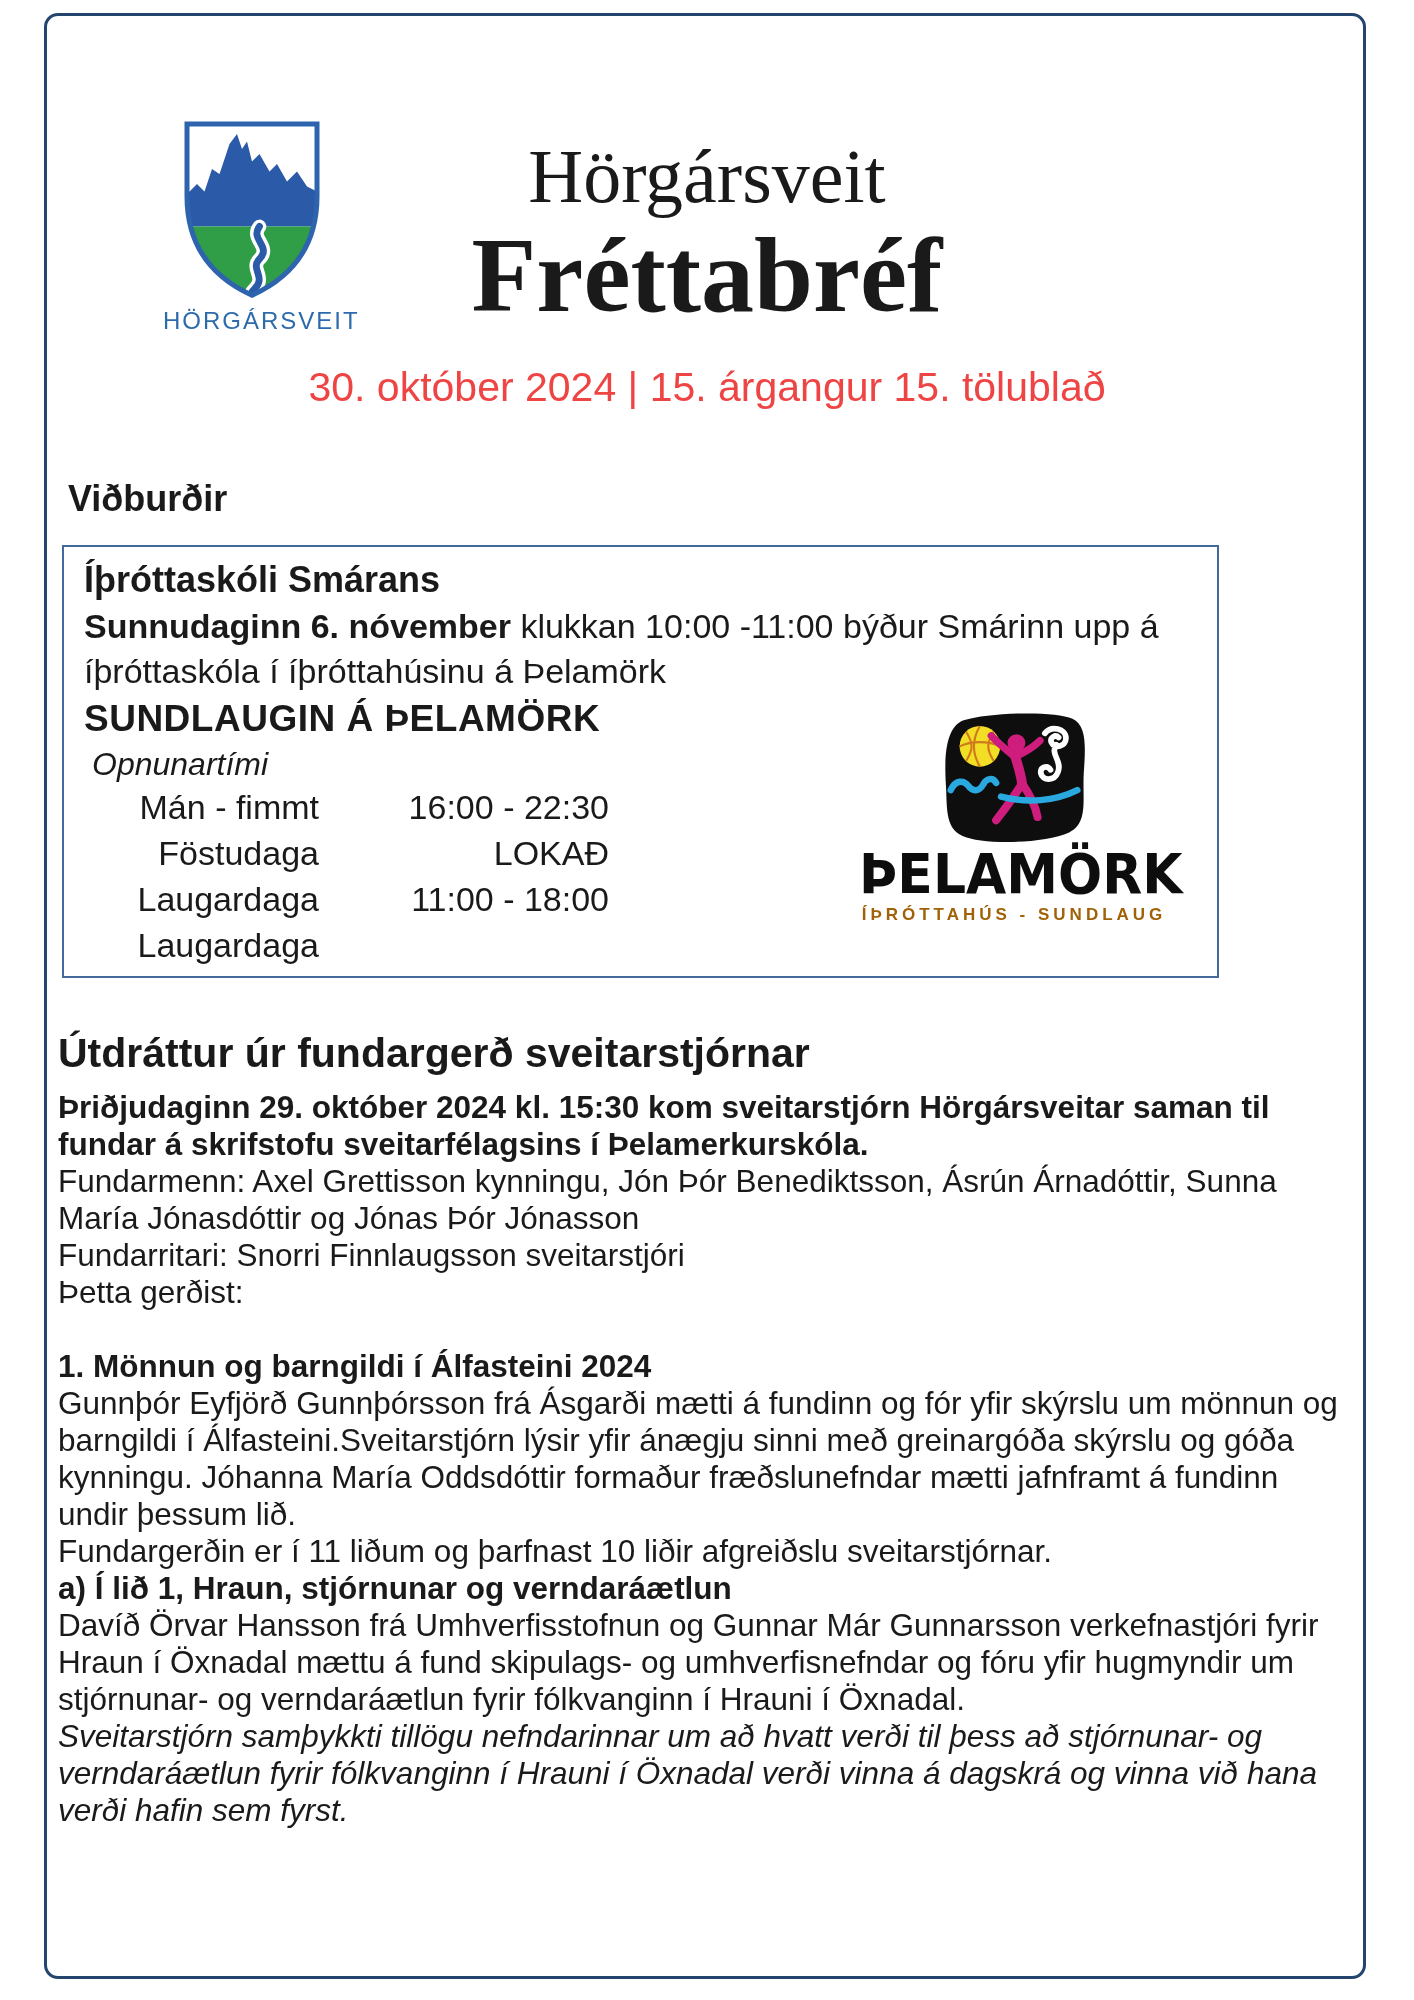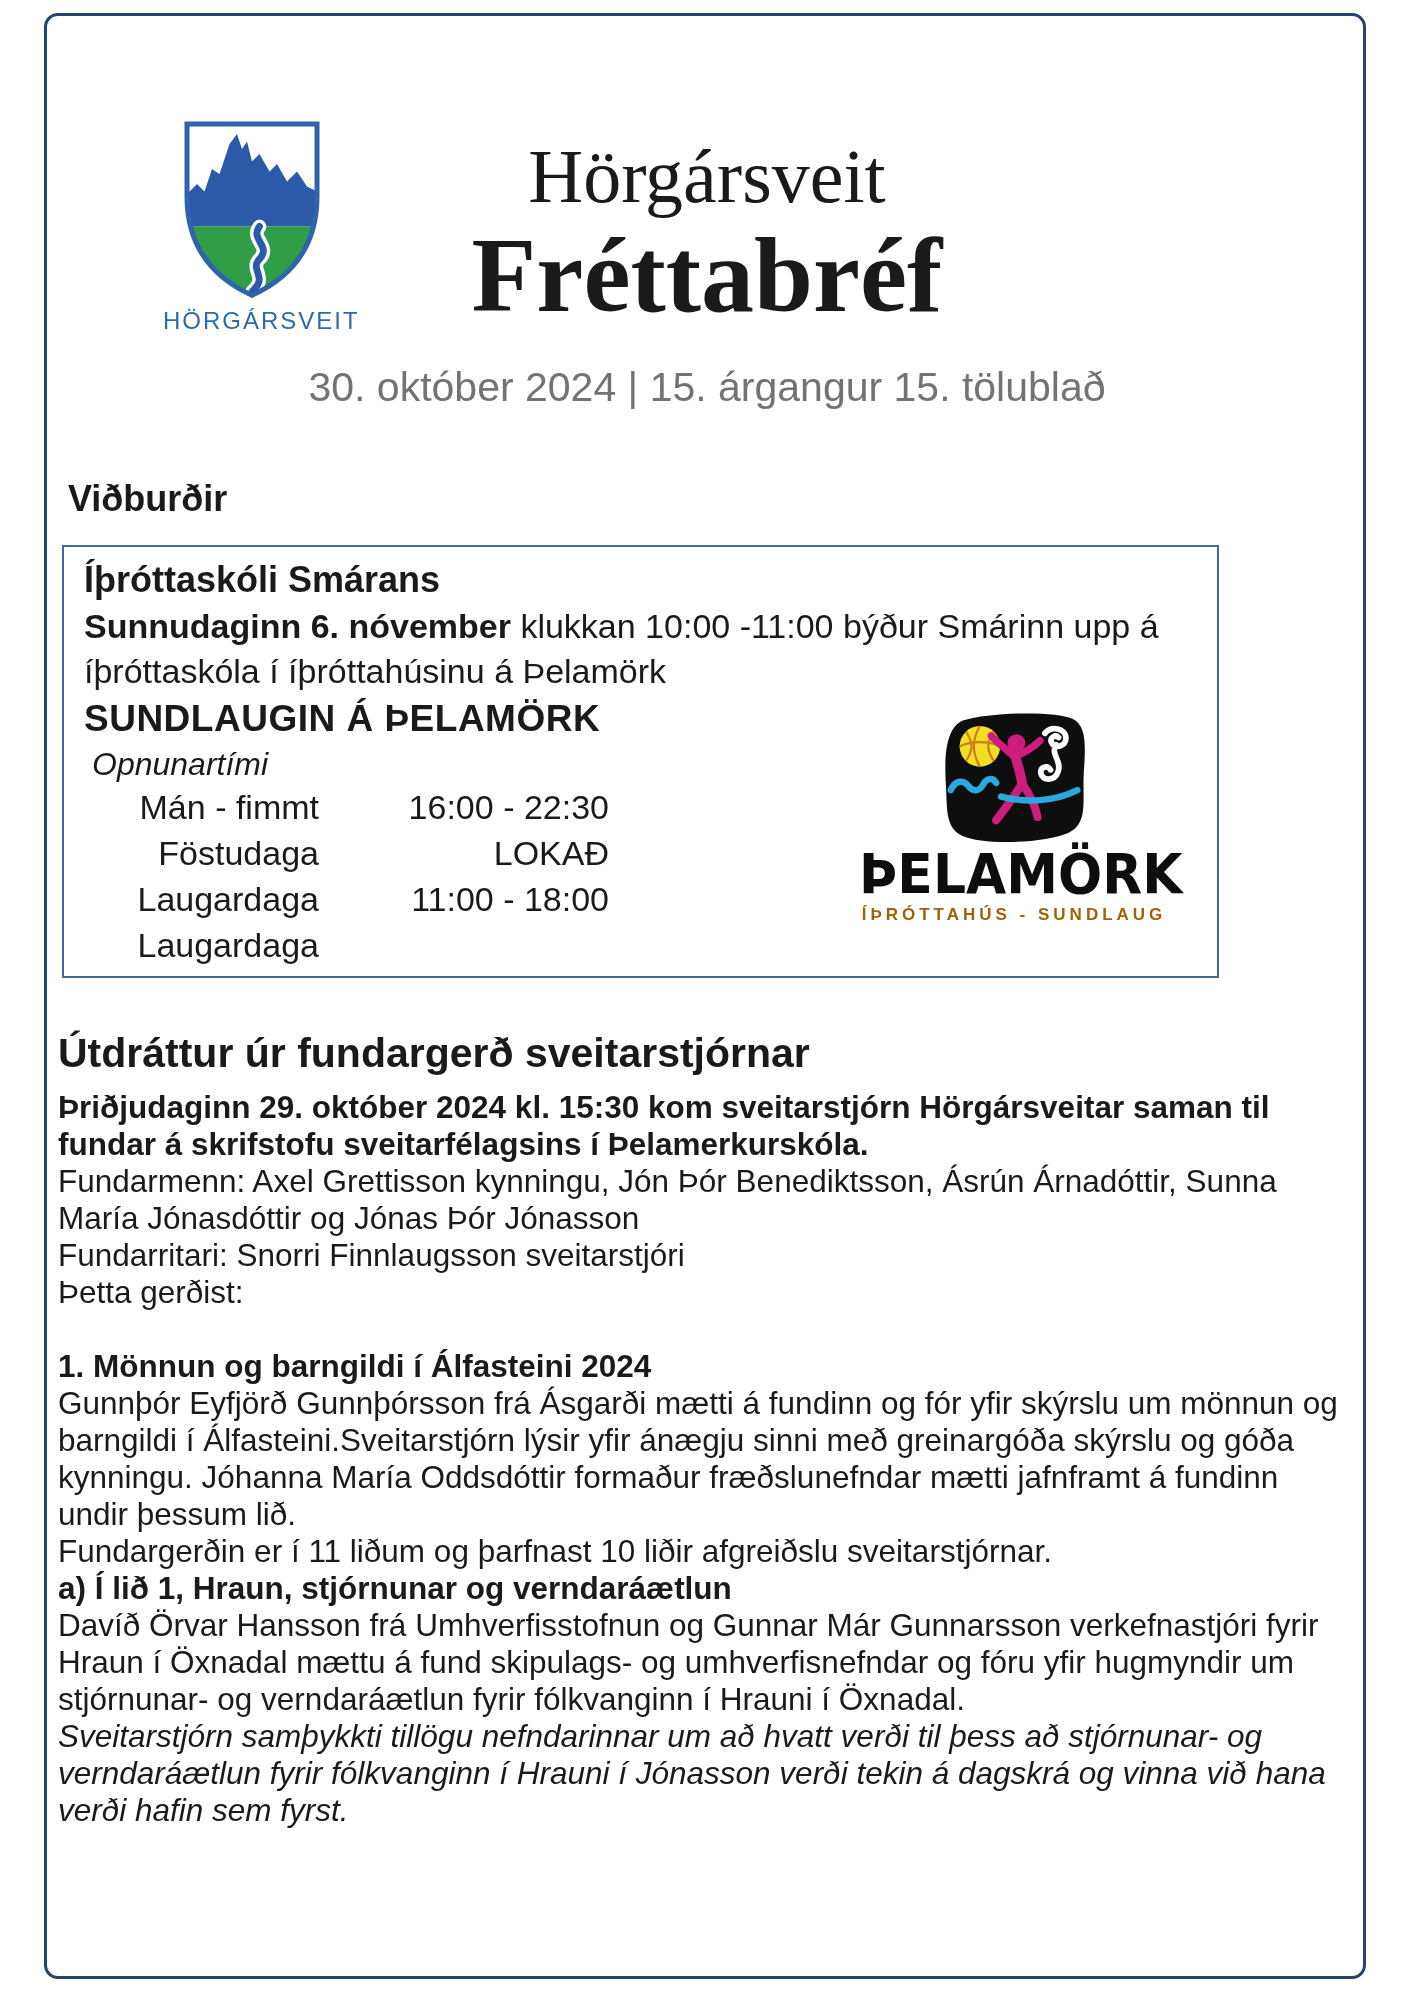--- a/index.html
+++ b/index.html
@@ -11,21 +11,21 @@
     position:absolute;left:44px;top:13px;width:1322px;height:1966px;
     border:3px solid #24456e;border-radius:14px;box-sizing:border-box;
   }
   
   .logo-block{position:absolute;left:163px;top:116px;width:178px;text-align:center;}
   .logo-block svg{display:block;margin:0 auto;}
   .logo-caption{margin-top:5px;font-size:24px;letter-spacing:2px;color:#2d6bab;font-weight:400;white-space:nowrap;}
   .masthead{position:absolute;left:0;top:138px;width:1414px;text-align:center;}
   .masthead-municipality{font-family:"Liberation Serif","DejaVu Serif",serif;font-size:76px;font-weight:400;line-height:1;}
   .masthead-title{font-family:"Liberation Serif","DejaVu Serif",serif;font-size:106px;font-weight:700;line-height:1.02;margin-top:8px;}
-  .masthead-dateline{font-size:41px;margin-top:34px;color:#737373;}
+  .masthead-dateline{font-size:41px;margin-top:34px;color:#ef4444;}
   
   .events-label{position:absolute;left:68px;top:478px;font-size:36px;font-weight:700;}
   .event-box{
     position:absolute;left:62px;top:545px;width:1157px;height:433px;
     border:2px solid #44699c;box-sizing:border-box;padding:10px 20px;
   }
   .event-title{font-size:36px;font-weight:700;line-height:1.3;}
   .event-lead{font-size:34px;line-height:1.32;width:1130px;}
   .pool-title{font-size:37px;font-weight:700;line-height:1.25;margin-top:2px;letter-spacing:0.5px;}
   .hours-label{font-size:32px;font-style:italic;line-height:1.25;margin-left:8px;margin-top:2px;}
@@ -140,14 +140,14 @@
   <p>Þetta gerðist:</p>
   <div class="gap-line"></div>
 
   <p class="item-heading">1. Mönnun og barngildi í Álfasteini 2024</p>
   <p>Gunnþór Eyfjörð Gunnþórsson frá Ásgarði mætti á fundinn og fór yfir skýrslu um mönnun og barngildi í Álfasteini.Sveitarstjórn lýsir yfir ánægju sinni með greinargóða skýrslu og góða kynningu. Jóhanna María Oddsdóttir formaður fræðslunefndar mætti jafnframt á fundinn undir þessum lið.</p>
 
   <p>Fundargerðin er í 11 liðum og þarfnast 10 liðir afgreiðslu sveitarstjórnar.</p>
 
   <p class="item-heading">a) Í lið 1, Hraun, stjórnunar og verndaráætlun</p>
   <p>Davíð Örvar Hansson frá Umhverfisstofnun og Gunnar Már Gunnarsson verkefnastjóri fyrir Hraun í Öxnadal mættu á fund skipulags- og umhverfisnefndar og fóru yfir hugmyndir um stjórnunar- og verndaráætlun fyrir fólkvanginn í Hrauni í Öxnadal.</p>
-  <p class="resolution">Sveitarstjórn samþykkti tillögu nefndarinnar um að hvatt verði til þess að stjórnunar- og verndaráætlun fyrir fólkvanginn í Hrauni í Jónasson verði tekin á dagskrá og vinna við hana verði hafin sem fyrst.</p>
+  <p class="resolution">Sveitarstjórn samþykkti tillögu nefndarinnar um að hvatt verði til þess að stjórnunar- og verndaráætlun fyrir fólkvanginn í Hrauni í Öxnadal verði vinna á dagskrá og vinna við hana verði hafin sem fyrst.</p>
 </div>
 
 </body></html>

